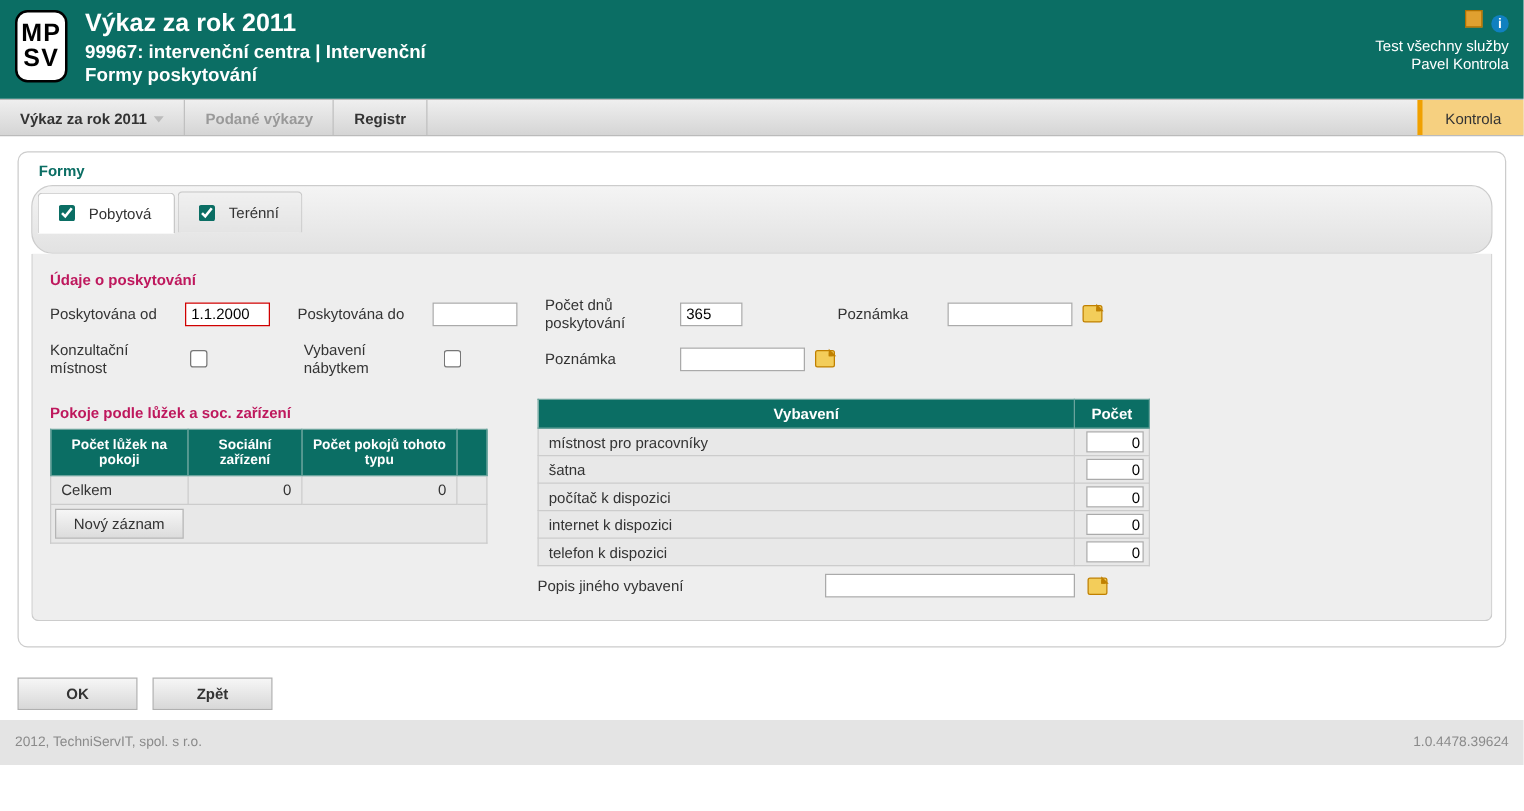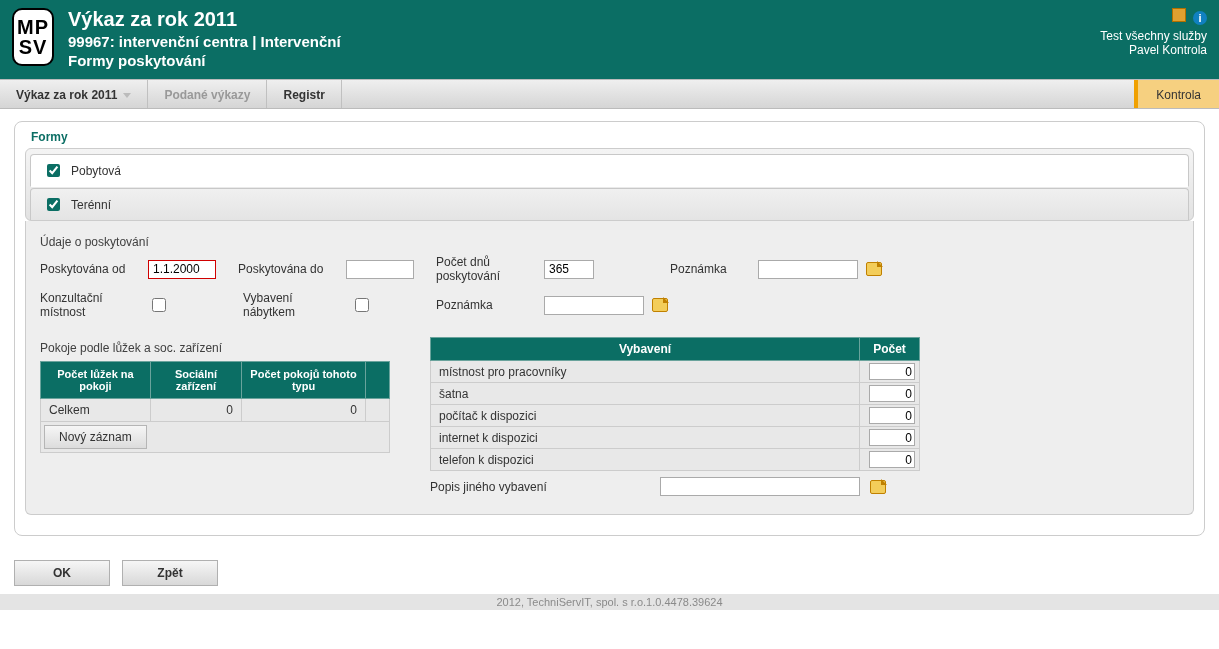--- a/index.html
+++ b/index.html
@@ -97,24 +97,23 @@
     color: #0b6e64;
     font-weight: bold;
     font-size: 12px;
     margin: 2px 0 4px 6px;
   }
   
   .tabstrip {
     display:flex;
     background: linear-gradient(#f4f4f4,#e2e2e2);
     border:1px solid #ccc;
-    border-radius:6px;
-    padding: 4px 4px 0 4px;
+    border-radius:17px;
+    padding: 4px 4px 16px 4px;
     gap: 2px;
-    flex-direction: column;
   }
   .tab {
     background: linear-gradient(#f0f0f0,#e4e4e4);
     border:1px solid #c8c8c8;
     border-bottom:none;
     border-radius: 4px 4px 0 0;
     padding: 6px 18px 6px 12px;
     font-size:12px;
     color:#333;
     cursor:pointer;
@@ -128,21 +127,21 @@
   }
   .tab input[type=checkbox]{ accent-color:#0b6e64; width:13px; height:13px; }
   .tabbody {
     border:1px solid #ccc;
     border-top:none;
     border-radius: 0 0 6px 6px;
     background: #eeeeee;
     padding: 10px 14px 18px 14px;
   }
   
-  .grp-title { color:#404040; font-weight:normal; margin: 4px 0 6px 0; }
+  .grp-title { color:#be185d; font-weight:bold; margin: 4px 0 6px 0; }
   .row { display:flex; align-items:center; gap: 8px; margin-bottom:8px; flex-wrap:wrap;}
   .lbl { color:#333; }
   .w-100 { width:100px; display:inline-block;}
   input.txt {
     border:1px solid #aaa; background:#fff; height:19px; padding:1px 4px;
     font-family:inherit; font-size:12px;
   }
   input.txt.red { border:1px solid #d00000; }
   input.num { text-align:right; }
   .chk { width:14px; height:14px; }
@@ -199,22 +198,22 @@
     width:96px; text-align:center;
     background: linear-gradient(#f6f6f6,#d8d8d8);
     border:1px solid #b0b0b0;
     padding:5px 0;
     font-weight:bold; font-size:12px; color:#333;
     cursor:pointer;
   }
   
   .footer {
     background:#e4e4e4; color:#8a8a8a; font-size:11px;
-    display:flex; justify-content:center;
-    padding:2px 12px;
+    display:flex; justify-content:space-between;
+    padding:12px 12px;
   }
 </style>
 </head>
 <body>
 
 <div class="header">
   <div class="logo">
     <span>MP</span>
     <span>SV</span>
   </div>

